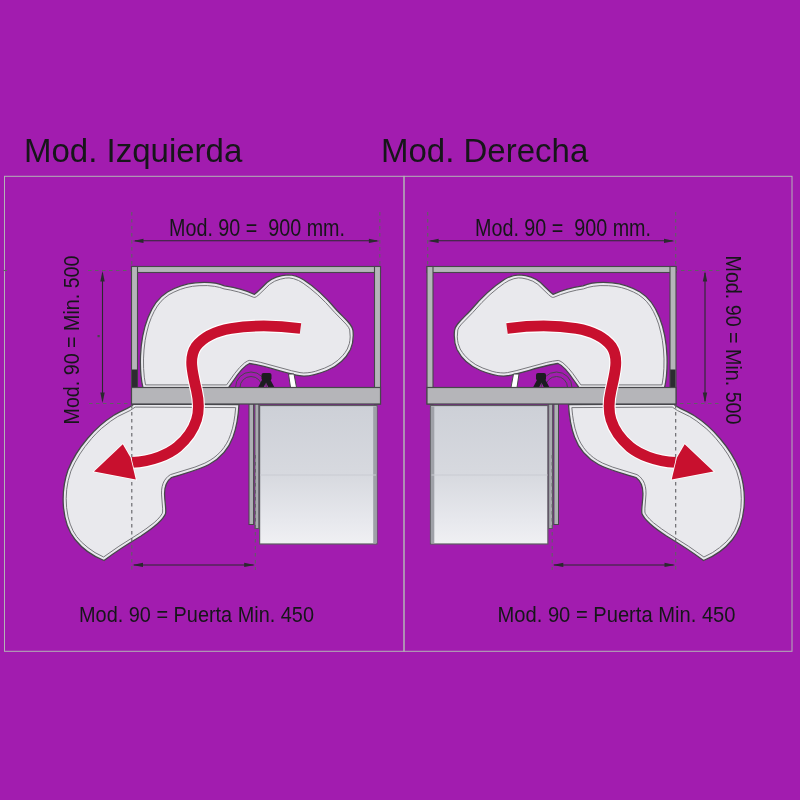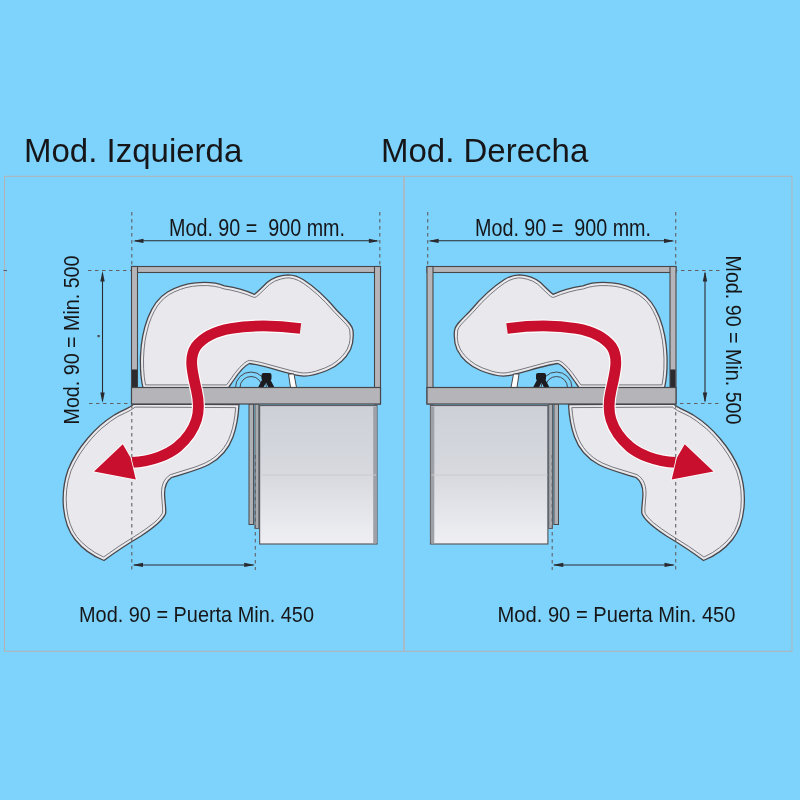--- a/index.html
+++ b/index.html
@@ -1,16 +1,16 @@
 <!DOCTYPE html>
 <html><head>
 <meta charset="utf-8">
 <style>
   html,body{margin:0;padding:0;background:#ffffff;}
-  #page{position:relative;width:800px;height:800px;background:#7dd3fc;overflow:hidden;
+  #page{position:relative;width:800px;height:800px;background:#a21caf;overflow:hidden;
         font-family:"Liberation Sans", sans-serif;}
 </style>
 </head>
 <body>
 <div id="page">
 <svg width="800" height="800" viewBox="0 0 800 800" xmlns="http://www.w3.org/2000/svg">
   <defs>
     <linearGradient id="doorg" x1="0" y1="0" x2="0" y2="1">
       <stop offset="0" stop-color="#cdd0d7"></stop>
       <stop offset="0.5" stop-color="#d7d9df"></stop>

